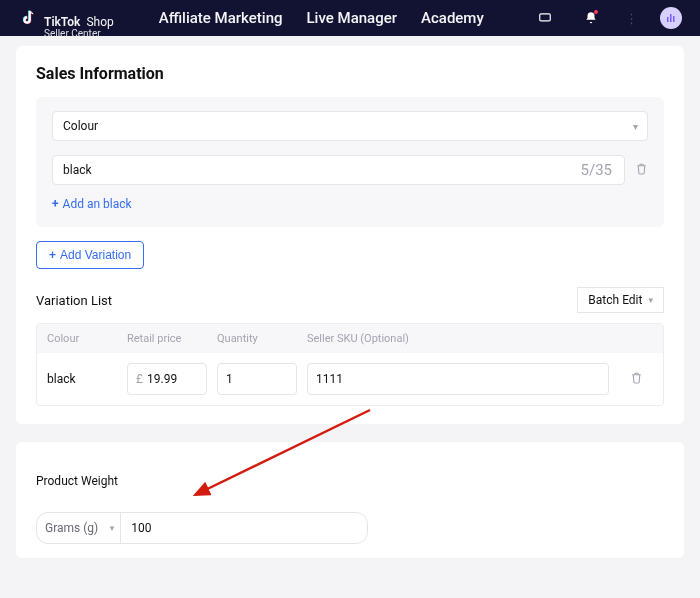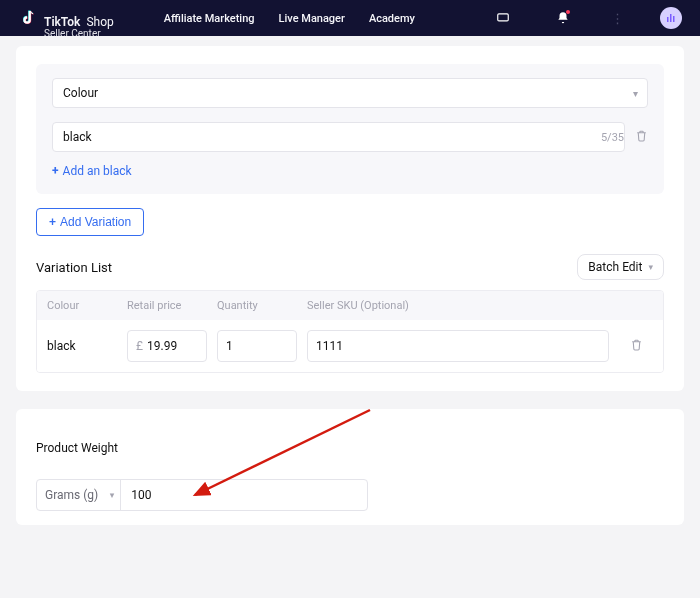--- a/index.html
+++ b/index.html
@@ -12,27 +12,27 @@
     --text-secondary:#707078;
     --text-muted:#a4a4b0;
     --link:#356df0;
     --header:#121232;
     --header-text:#f5f5f9;
   }
   html,body{margin:0;padding:0;font-family:-apple-system,BlinkMacSystemFont,"Segoe UI",Roboto,Arial,sans-serif;background:var(--bg);color:var(--text);font-size:13px;}
   body{width:700px;height:598px;overflow:hidden;position:relative;}
 
   
-  .hdr{height:36px;background:var(--header);display:flex;align-items:center;padding:0 18px 0 20px;gap:36px;color:var(--header-text);}
+  .hdr{height:36px;background:var(--header);display:flex;align-items:center;padding:0 18px 0 20px;gap:22px;color:var(--header-text);}
   .brand{display:flex;align-items:center;gap:6px;font-size:12px;line-height:1.05;font-weight:600;}
   .brand svg{width:18px;height:18px;}
   .brand-wrap{display:flex;flex-direction:column;line-height:1.05;}
   .brand-top{display:flex;align-items:baseline;gap:6px;}
   .brand-sub{font-weight:400;font-size:10px;opacity:.9;}
-  .nav{display:flex;gap:24px;font-size:11px;font-weight:500;margin-left:14px;}
+  .nav{display:flex;gap:24px;font-size:15px;font-weight:500;margin-left:23px;}
   .nav a{color:var(--header-text);text-decoration:none;cursor:pointer;}
   .hdr-spacer{flex:1;}
   .hdr-icon{width:24px;height:24px;display:flex;align-items:center;justify-content:center;position:relative;cursor:pointer;color:#fff;font-size:13px;}
   .hdr-icon .dot{width:4px;height:4px;background:#ff3b5c;border-radius:50%;position:absolute;top:4px;right:5px;}
   .hdr-divider{color:#4d4d6c;}
   .avatar{width:22px;height:22px;border-radius:50%;background:#d7d0ff;display:flex;align-items:center;justify-content:center;}
   .avatar svg{width:12px;height:12px;}
 
   
   .page{padding:10px 16px 28px;}
@@ -45,44 +45,44 @@
   .checkbox{width:12px;height:12px;border:1px solid #c6c6d0;border-radius:2px;margin-right:6px;display:inline-block;}
   .addimg{font-size:12px;color:var(--text);}
   .closex{font-size:14px;color:var(--text-muted);margin-left:18px;cursor:pointer;}
 
   .input-row{position:relative;}
   .input{width:100%;box-sizing:border-box;height:30px;border:1px solid var(--border);border-radius:4px;background:#fff;display:flex;align-items:center;padding:0 30px 0 10px;font-size:12px;}
   .input .val{color:var(--text);}
   .input .chev{position:absolute;right:10px;top:50%;transform:translateY(-50%);color:var(--text-muted);font-size:10px;}
   .option-row{display:flex;align-items:center;gap:10px;}
   .option-row .input{flex:1;position:relative;}
-  .charcount{position:absolute;right:0;top:50%;transform:translateY(-50%);color:var(--text-muted);font-size:11px;margin-left:15px;}
+  .charcount{position:absolute;right:12px;top:50%;transform:translateY(-50%);color:var(--text-muted);font-size:15px;margin-left:15px;}
   .trash{color:var(--text-muted);cursor:pointer;font-size:12px;}
   .add-option{color:var(--link);font-size:12px;margin-top:12px;cursor:pointer;display:inline-flex;align-items:center;gap:4px;}
   .add-option .plus{font-weight:700;}
 
   .add-variation-btn{margin-top:14px;border:1px solid var(--link);color:var(--link);background:#fff;border-radius:4px;padding:6px 12px;font-size:12px;display:inline-flex;align-items:center;gap:4px;cursor:pointer;}
   .add-variation-btn .plus{font-weight:700;}
 
   .vlist-hdr{display:flex;align-items:center;margin:18px 0 10px;font-size:13px;}
   .vlist-hdr .spacer{flex:1;}
-  .batch-btn{border:1px solid var(--border);border-radius:8px;padding:5px 10px;font-size:12px;display:inline-flex;align-items:center;gap:6px;cursor:pointer;background:#fff;}
+  .batch-btn{border:1px solid var(--border);border-radius:0;padding:5px 10px;font-size:12px;display:inline-flex;align-items:center;gap:6px;cursor:pointer;background:#fff;}
   .batch-btn .chev{font-size:9px;color:var(--text-muted);}
 
   .tbl{border:1px solid var(--border-light);border-radius:4px;overflow:hidden;}
   .tbl-head{display:grid;grid-template-columns:80px 90px 90px 1fr 34px;background:var(--panel);padding:8px 10px;font-size:11px;color:var(--text-muted);}
   .tbl-body{display:grid;grid-template-columns:80px 90px 90px 1fr 34px;padding:10px;align-items:center;gap:0;background:#fff;}
   .cell-static{font-size:12px;}
   .mini-input{height:30px;border:1px solid var(--border);border-radius:4px;background:#fff;display:flex;align-items:center;padding:0 8px;font-size:12px;min-width:0;margin-right:10px;position:relative;}
   .mini-input .prefix{color:var(--text-muted);margin-right:4px;}
   .mini-input .val{color:var(--text);}
 
   
   .subhdr{font-size:12px;font-weight:400;margin:14px 0 24px;}
-  .unit-combo{height:30px;border:1px solid var(--border);border-radius:4px;background:#fff;display:flex;align-items:center;font-size:12px;overflow:hidden;position:relative;}
+  .unit-combo{height:30px;border:1px solid var(--border);border-radius:12px;background:#fff;display:flex;align-items:center;font-size:12px;overflow:hidden;position:relative;}
   .unit-combo .unit{padding:0 22px 0 8px;position:relative;color:#6a6a74;border-right:1px solid var(--border);height:100%;display:flex;align-items:center;}
   .unit-combo .unit .chev{position:absolute;right:6px;top:50%;transform:translateY(-50%);font-size:9px;color:var(--text-muted);}
   .unit-combo .val{padding:0 10px;color:var(--text);}
 
   
   .arrow-overlay{position:absolute;left:0;top:0;width:700px;height:598px;pointer-events:none;}
 </style>
 </head>
 <body>
 
@@ -124,20 +124,21 @@
     <svg viewBox="0 0 24 24" fill="#7a5cff">
         <path d="M4 10h3v10H4zM10 4h3v16h-3zM16 8h3v12h-3z"></path>
       </svg>
   </div>
 </div>
 
 <div class="page">
 
   <div class="card">
     <div class="card-inner">
+      <h2 class="section">Sales Information</h2>
 
       <div class="panel">
         <div class="input-row" style="margin-bottom:14px;">
           <div class="input">
             <span class="val">Colour</span>
             <span class="chev">▾</span>
           </div>
         </div>
 
         <div class="option-row">

